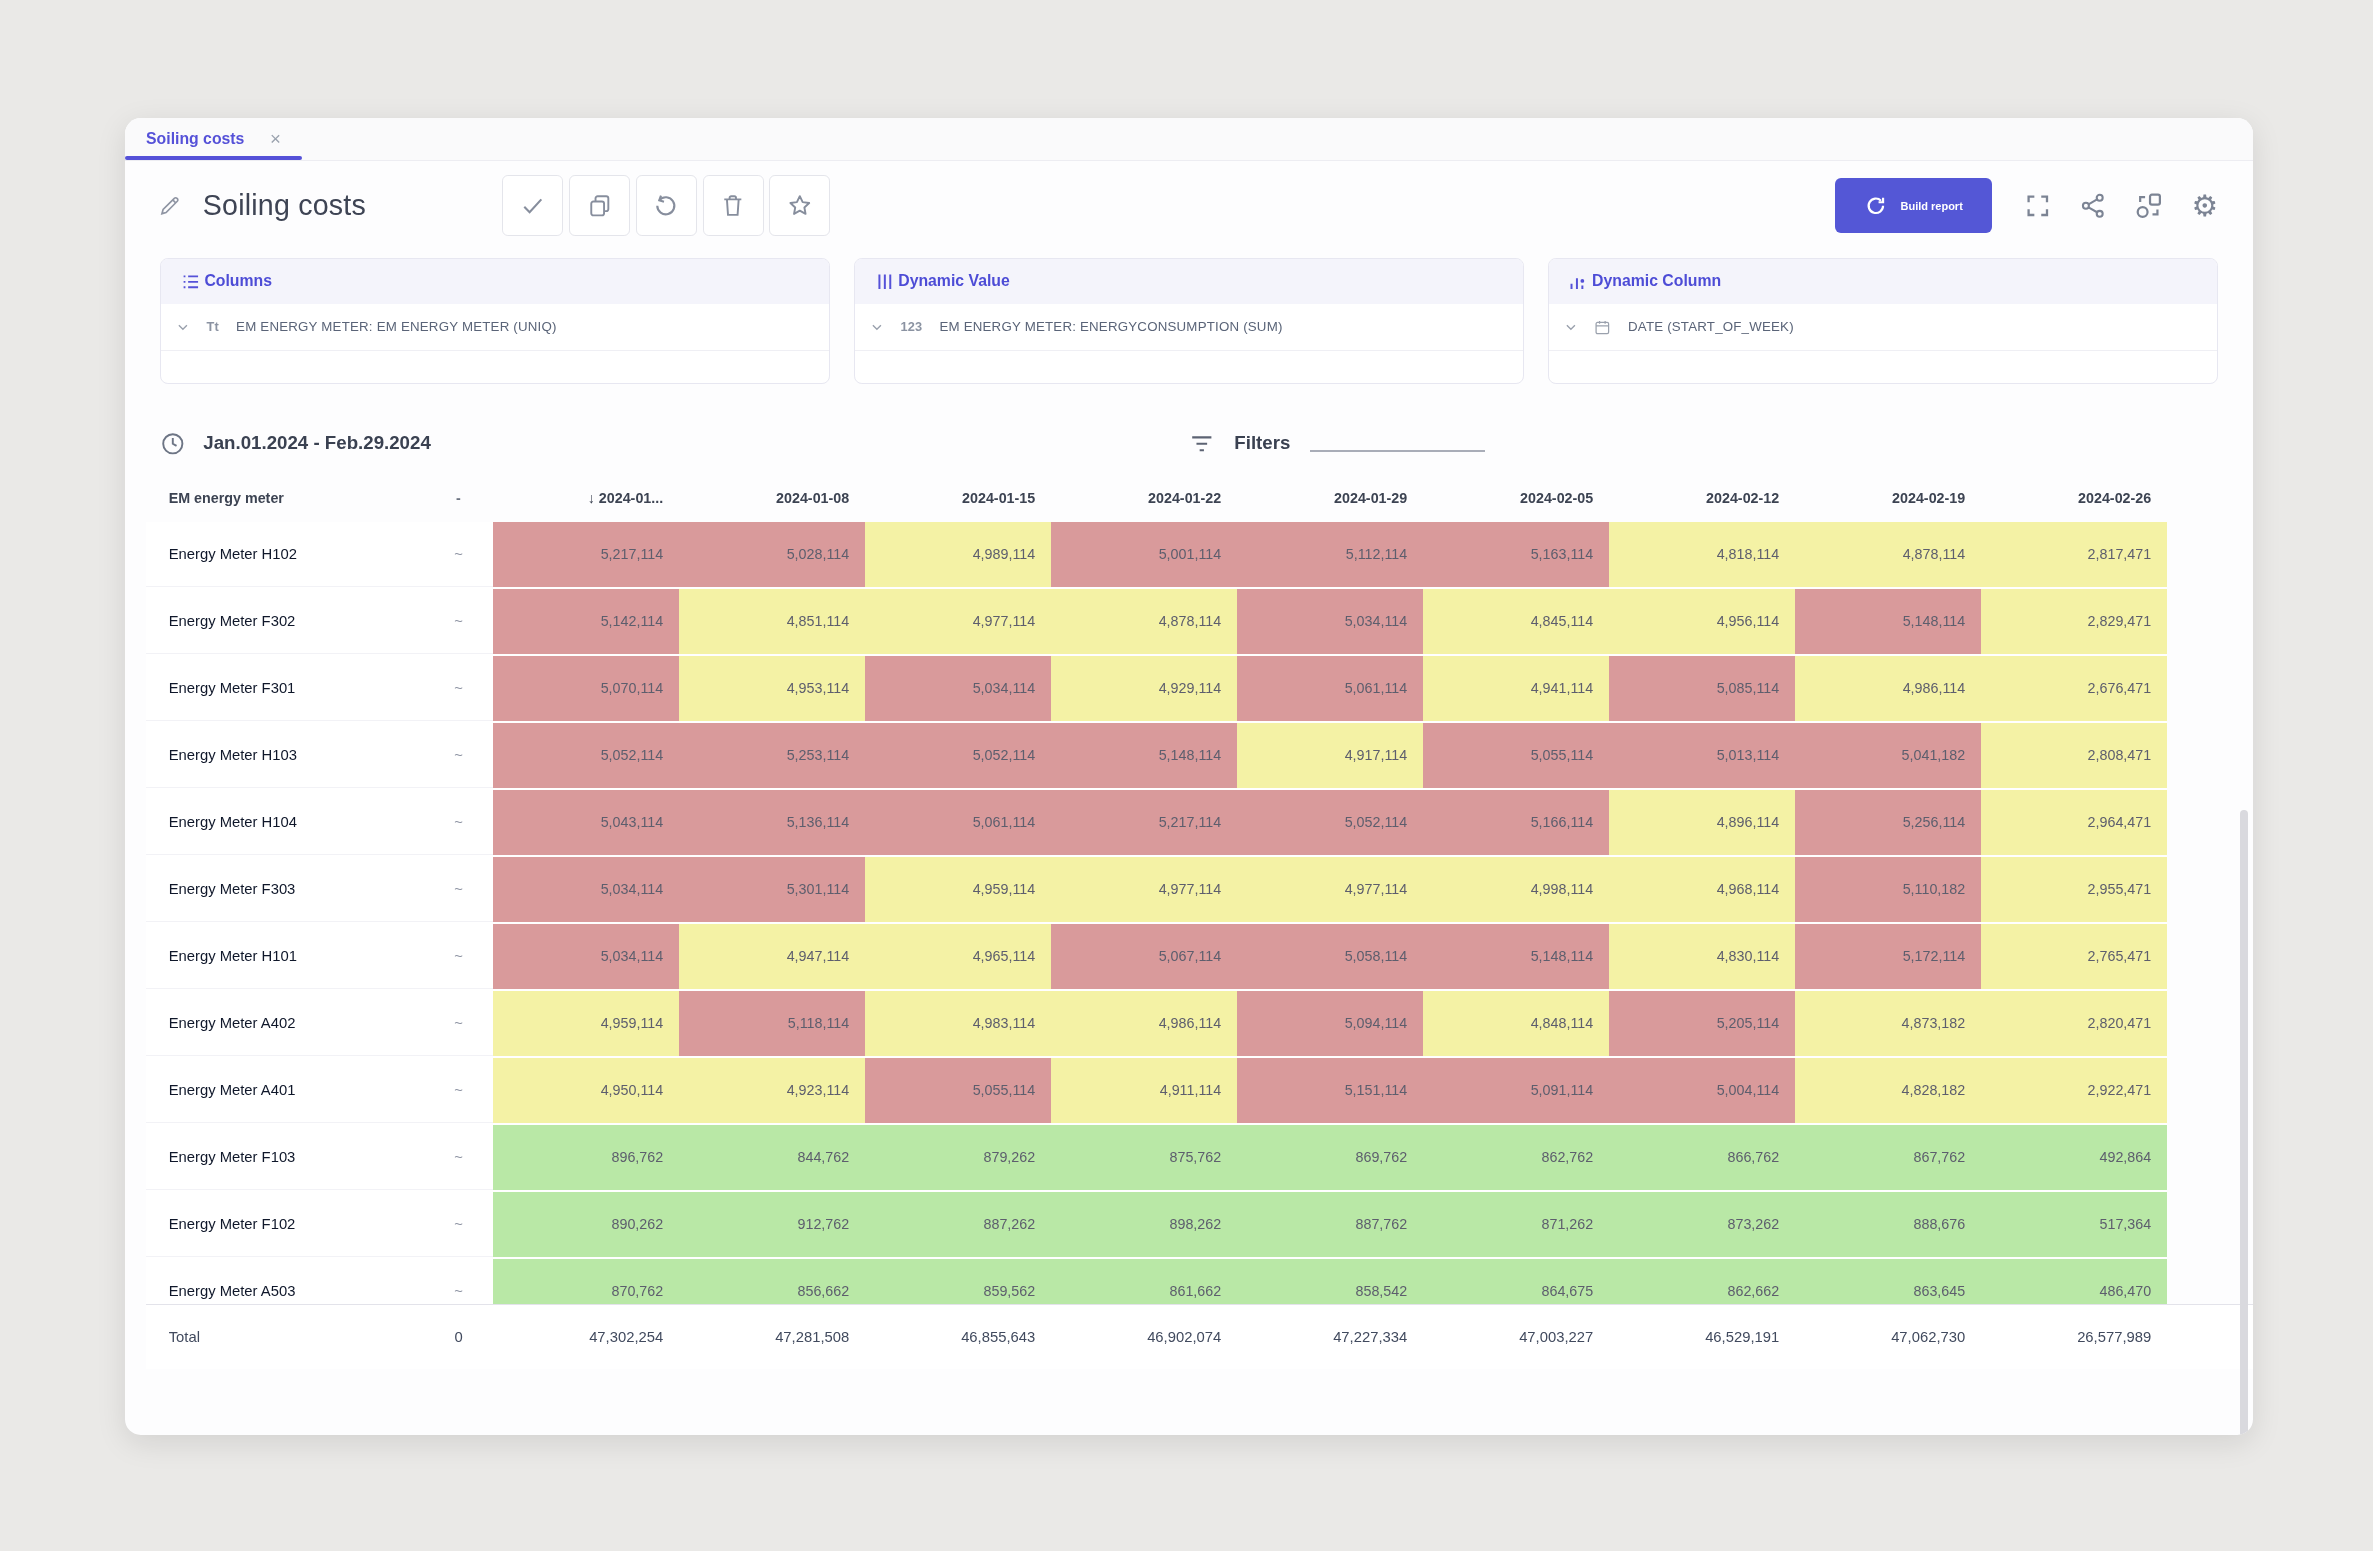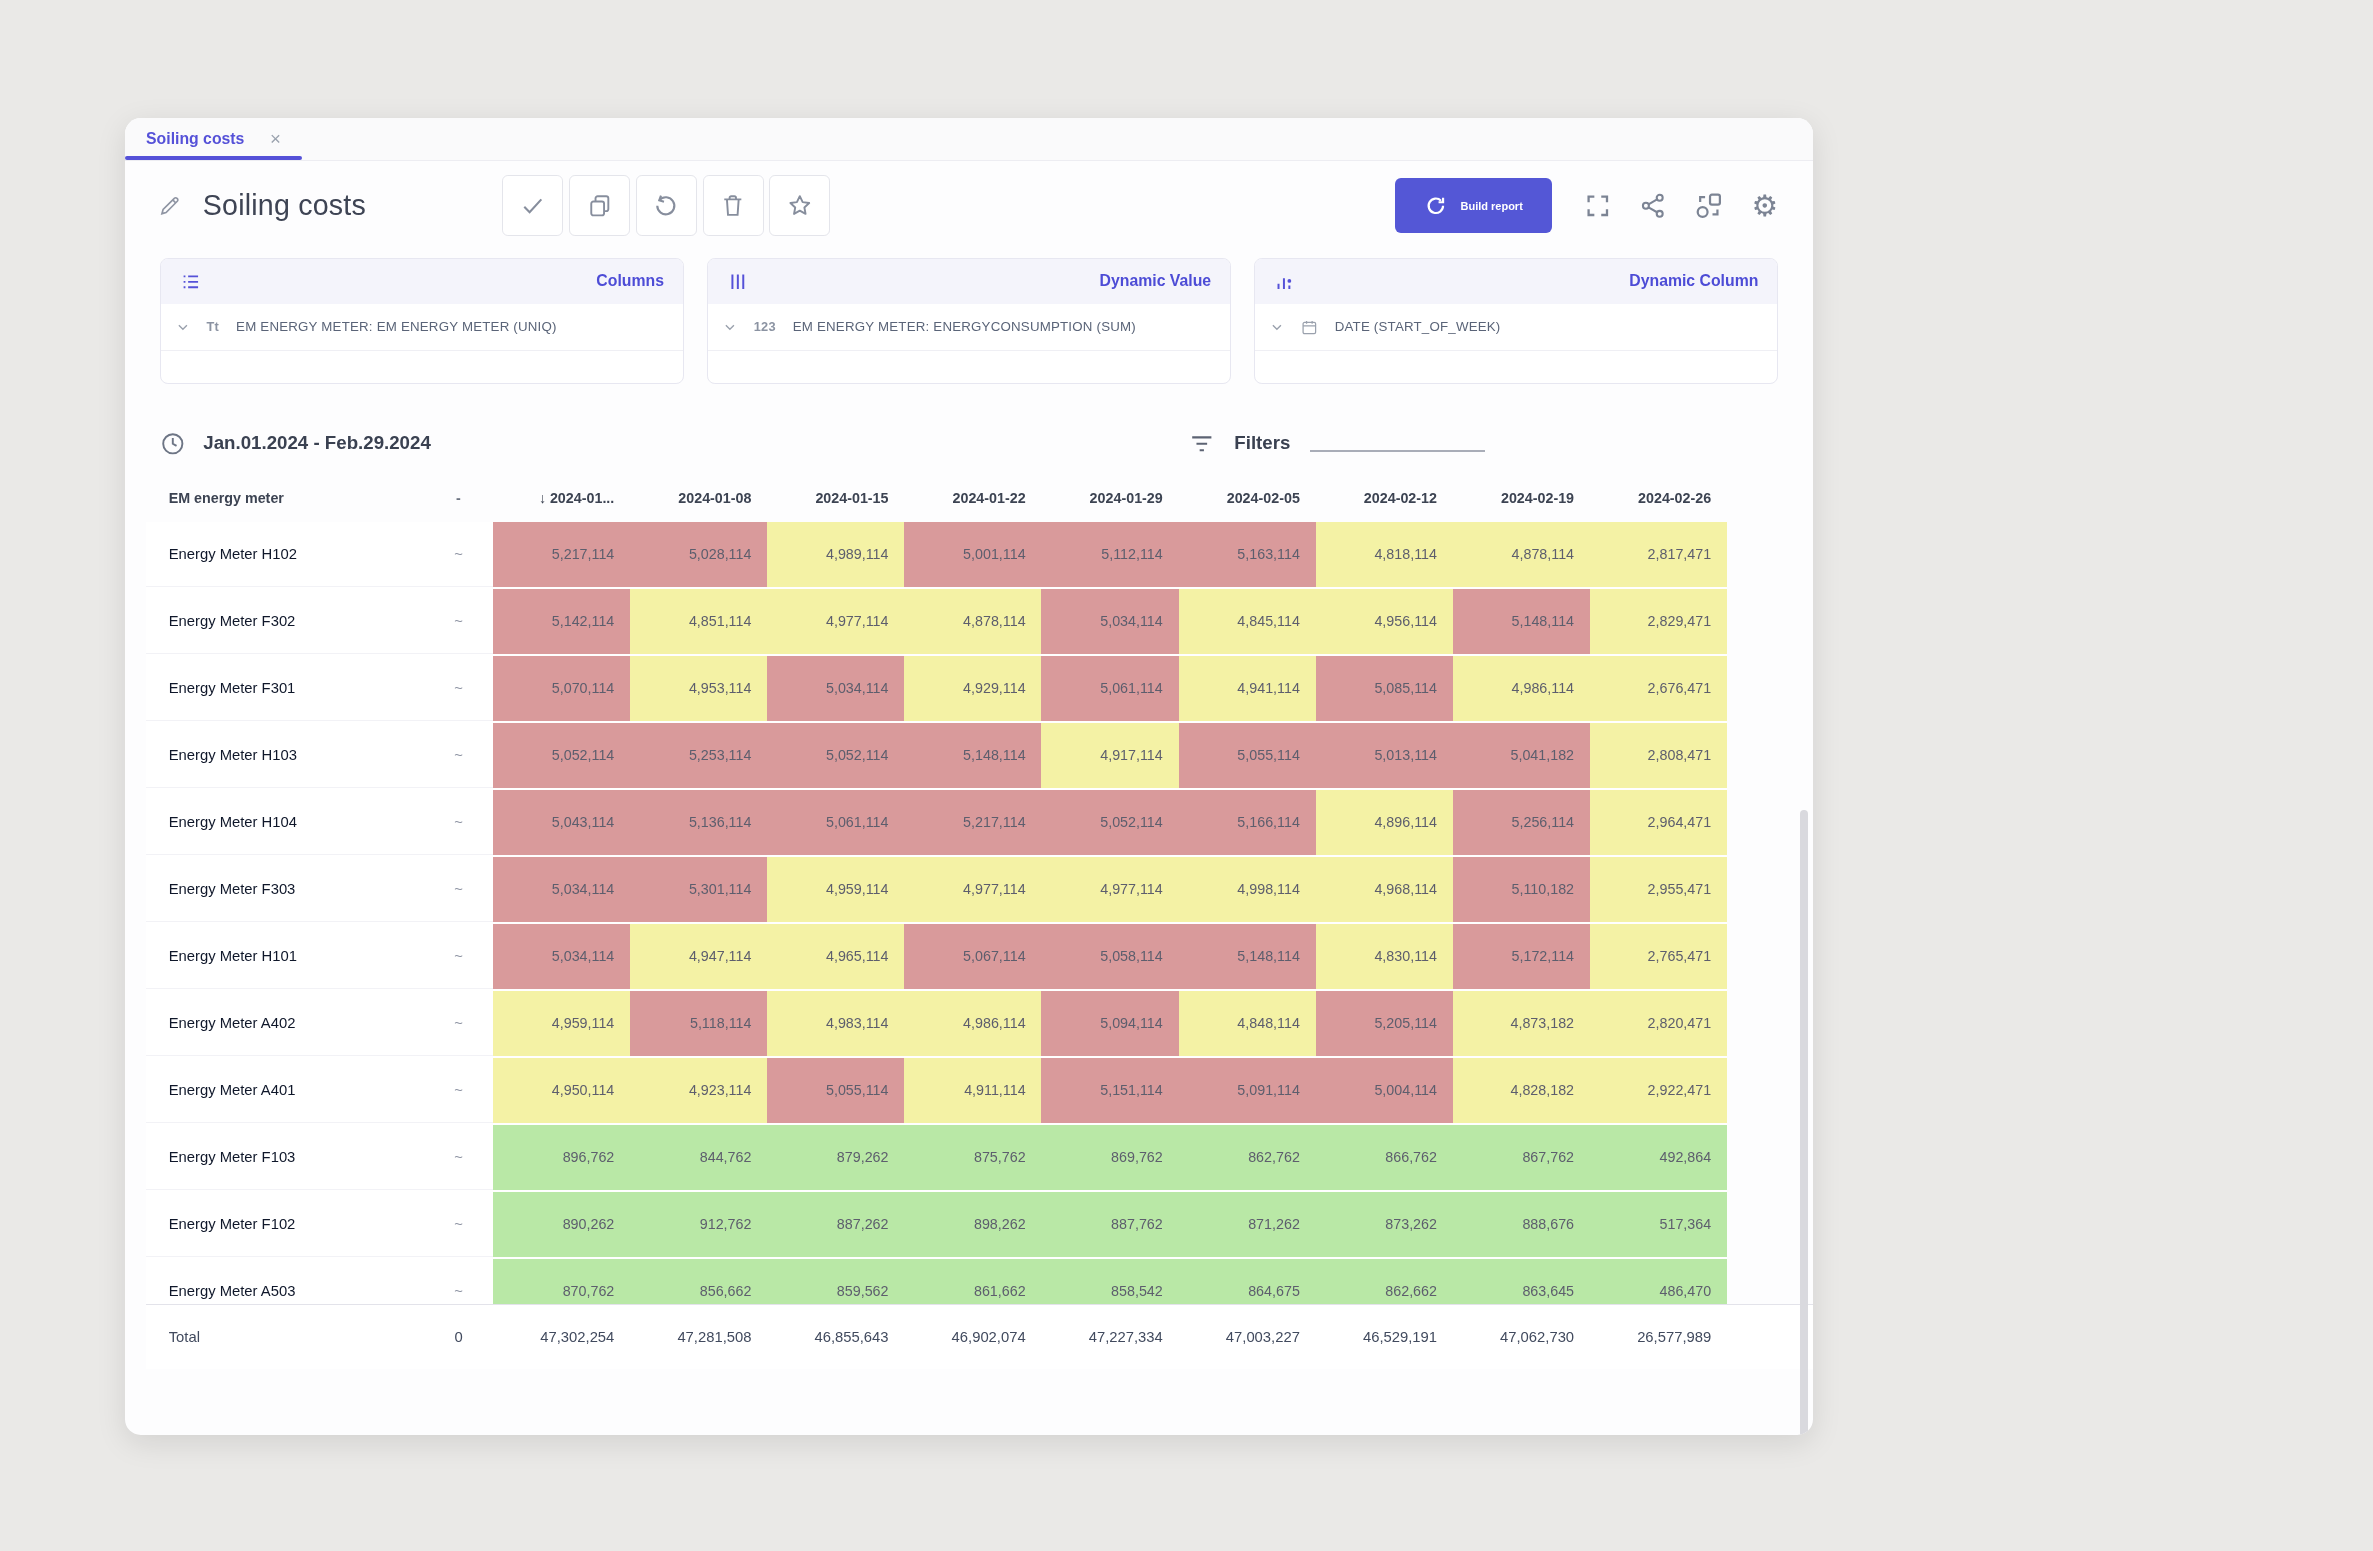--- a/index.html
+++ b/index.html
@@ -4,21 +4,21 @@
 <style>
   * { margin:0; padding:0; box-sizing:border-box; }
   html,body { width:2373px; height:1551px; }
   body {
     background:#eae9e7;
     font-family:"Liberation Sans","DejaVu Sans",sans-serif;
     position:relative;
     overflow:hidden;
   }
   .card {
-    position:absolute; left:125px; top:118px; width:1688px; height:1317px;
+    position:absolute; left:125px; top:118px; width:2128px; height:1317px;
     background:#fdfdfe; border-radius:15.8px;
     box-shadow:0 7.9px 29.6px rgba(0,0,0,0.10);
     display:flex; flex-direction:column; overflow:hidden;
   }
   
   .tab-row { height:43px; background:#fafafb; border-bottom:1px solid #ededf2; display:flex; align-items:center; position:relative; flex:0 0 auto; }
   .tab { width:177px; height:100%; display:flex; align-items:center; justify-content:center; gap:25.6px; position:relative; cursor:pointer; }
   .tab-label { color:#5551d8; font-size:15.8px; font-weight:bold; }
   .tab-close { color:#9aa2ae; font-size:18.7px; line-height:1; }
   .tab-underline { position:absolute; left:0; bottom:0; width:177px; height:3.9px; background:#5551d8; border-radius:2px; }
@@ -29,21 +29,21 @@
   .toolbar { display:flex; gap:5.9px; margin-left:136px; }
   .tbtn { width:61px; height:61px; background:#fff; border:1px solid #e4e5eb; border-radius:5.9px; display:flex; align-items:center; justify-content:center; color:#878e9d; cursor:pointer; }
   .spacer { flex:1; }
   .build-btn { height:55px; padding:0 29.6px; background:#5457d6; border:none; border-radius:5.9px; color:#fff; font-size:11px; font-weight:bold; display:flex; align-items:center; gap:13.8px; cursor:pointer; font-family:inherit; }
   .hicons { display:flex; align-items:center; gap:27.6px; margin-left:31.5px; color:#7c8494; }
   .hicon { display:flex; cursor:pointer; }
   .gear-glyph { font-size:29.6px; line-height:1; color:#7c8494; }
   
   .panels { display:flex; gap:23.6px; padding:7.9px 35px 19.7px 35px; flex:0 0 auto; }
   .panel { flex:1; border:1px solid #e7e7f1; border-radius:7.9px; overflow:hidden; background:#fff; }
-  .panel-h { height:45px; background:#f4f4fb; display:flex; align-items:center; gap:3px; padding:0 18.7px;justify-content:space-between; }
+  .panel-h { height:45px; background:#f4f4fb; display:flex; align-items:center; gap:3px; padding:0 18.7px; }
   .panel-title { color:#4d4cd6; font-weight:bold; font-size:15.8px; }
   .panel-item { height:47px; display:flex; align-items:center; gap:17px; padding:0 14.8px; border-bottom:1px solid #efeff4; color:#5a6478; font-size:13.3px; letter-spacing:0.2px; }
   .panel-empty { height:32.5px; }
   .chev { color:#9aa1ad; display:flex; }
   .type-ic { color:#8b93a2; font-size:12.8px; font-weight:bold; }
   .pic { color:#5551d8; display:flex; }
   
   .meta-row { height:63px; display:flex; align-items:center; padding:0 35px; position:relative; flex:0 0 auto; margin-top:7.9px; }
   .clock { color:#6d7585; display:flex; margin-right:17.7px; }
   .date-range { font-size:18.7px; font-weight:bold; color:#3a4151; }

